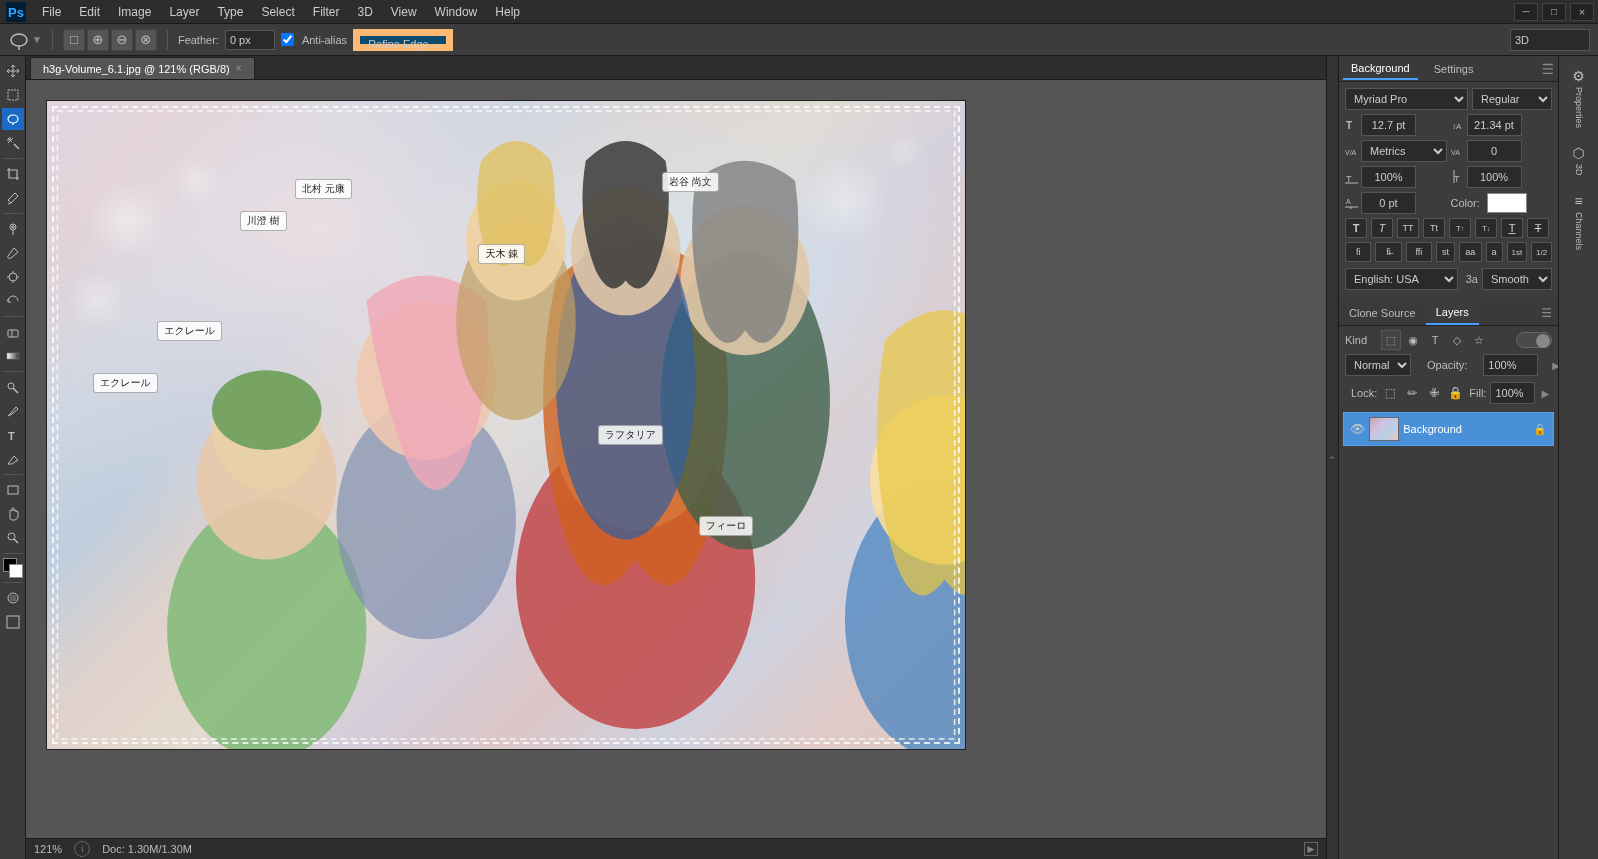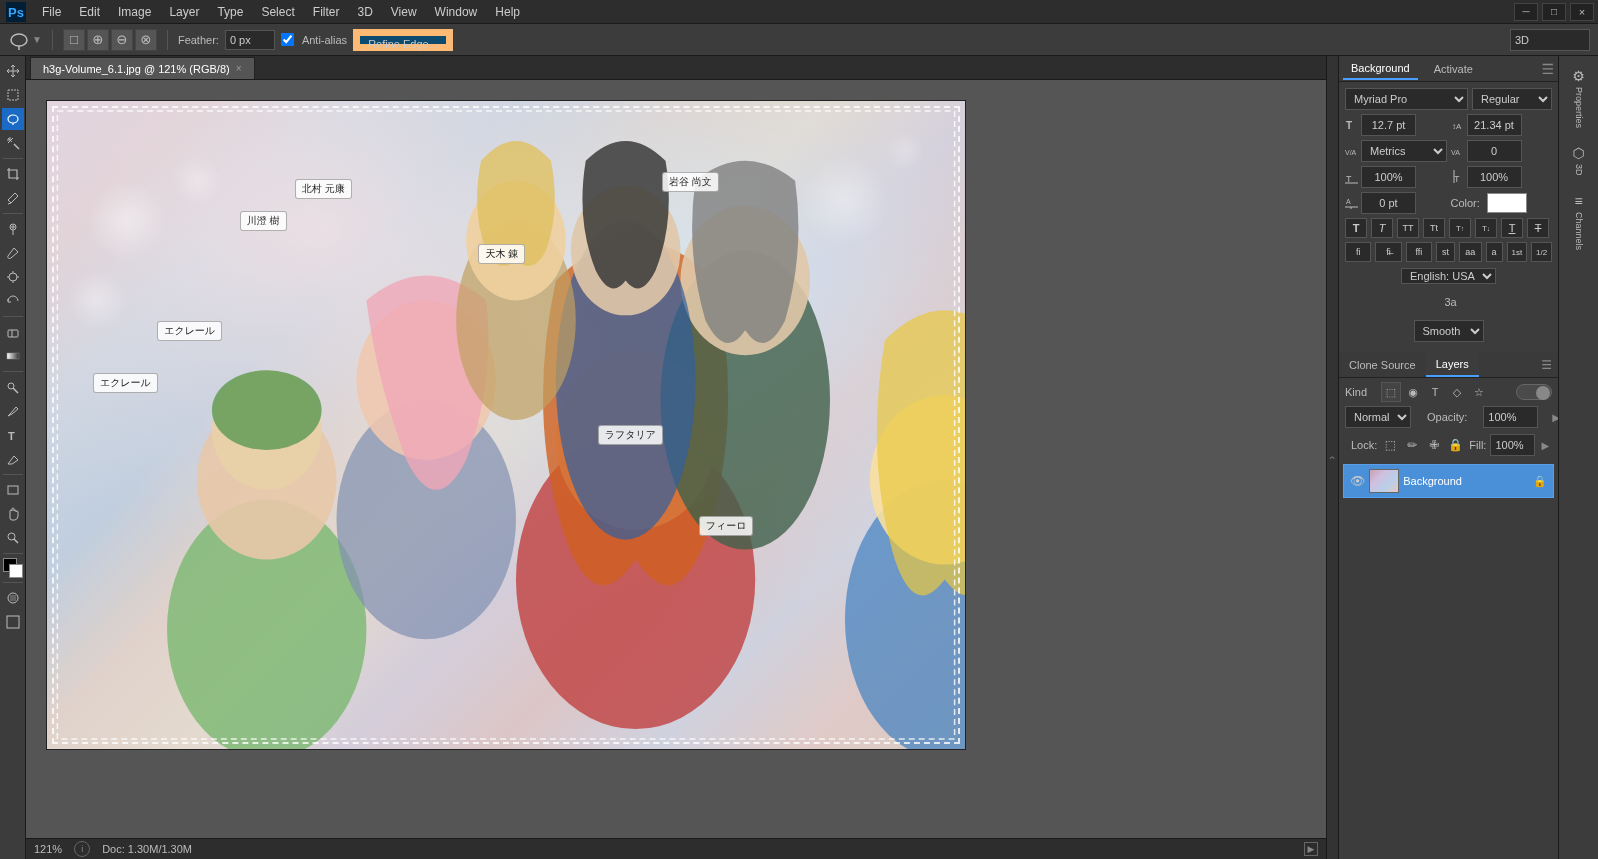--- a/index.html
+++ b/index.html
@@ -366,23 +366,22 @@
       background: #fff;
       border: 1px solid #888;
       width: 40px;
       height: 20px;
       cursor: pointer;
     }
 
     .lang-row {
       display: flex;
       align-items: center;
-      gap: 12px;
+      gap: 4px;
       margin-bottom: 4px;
-      flex-direction: column;
     }
     .lang-dropdown {
       background: #2a2a2a;
       border: 1px solid #555;
       color: #ccc;
       font-size: 11px;
       height: 22px;
       flex: 1;
       padding: 0 4px;
     }
@@ -832,21 +831,21 @@
   <div style="display:flex; flex-shrink: 0;">
 
     <div class="panel-collapse">
       <span style="writing-mode: vertical-rl;">‹</span>
     </div>
 
     <div id="right-panel">
 
       <div class="panel-header" style="padding: 0 4px;">
         <span class="panel-header-tab active">Background</span>
-        <span class="panel-header-tab">Activate</span>
+        <span class="panel-header-tab">Settings</span>
         <span class="panel-menu-btn">☰</span>
       </div>
 
       <div class="char-panel">
 
         <div class="char-row">
           <select class="char-dropdown">
             <option>Myriad Pro</option>
           </select>
           <select class="char-dropdown" style="width:80px; flex:none;">

